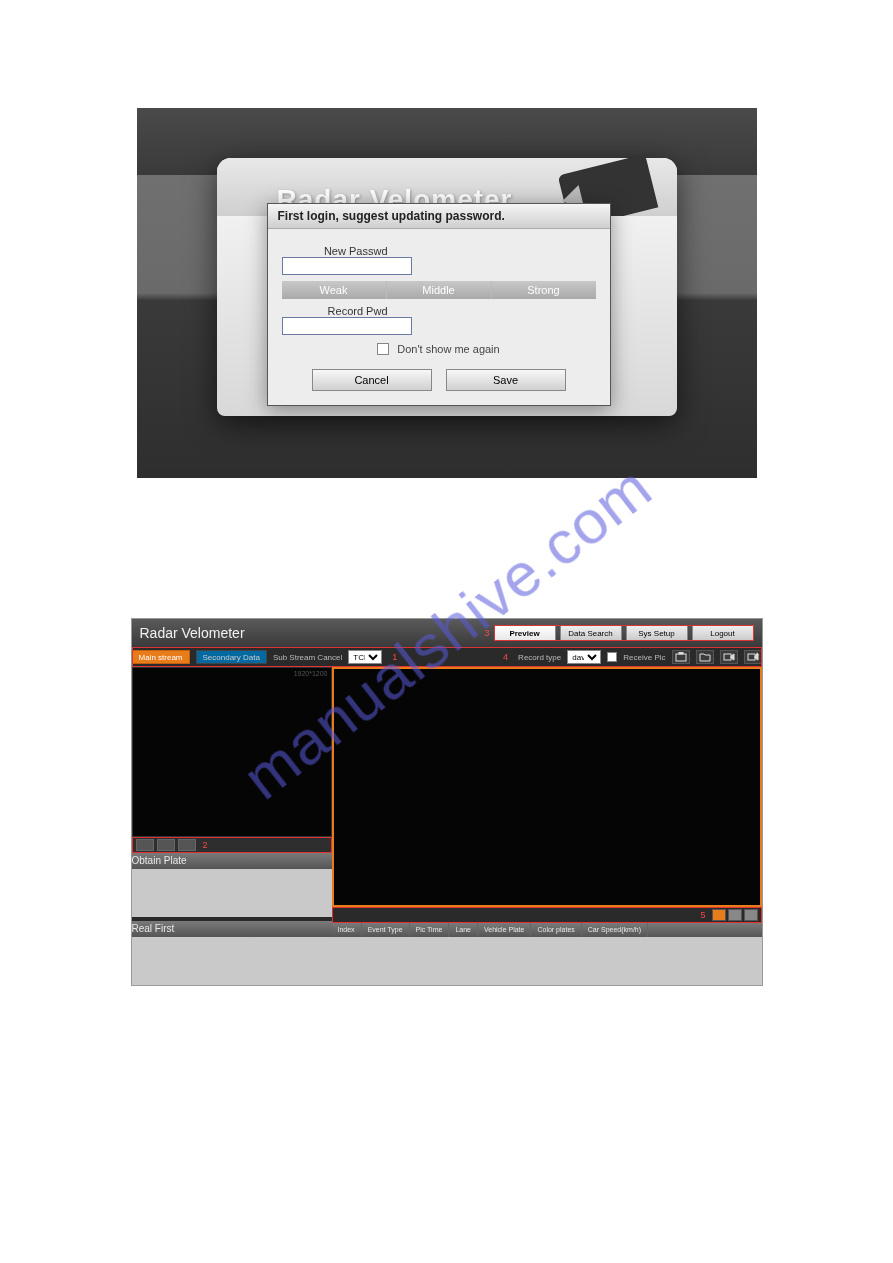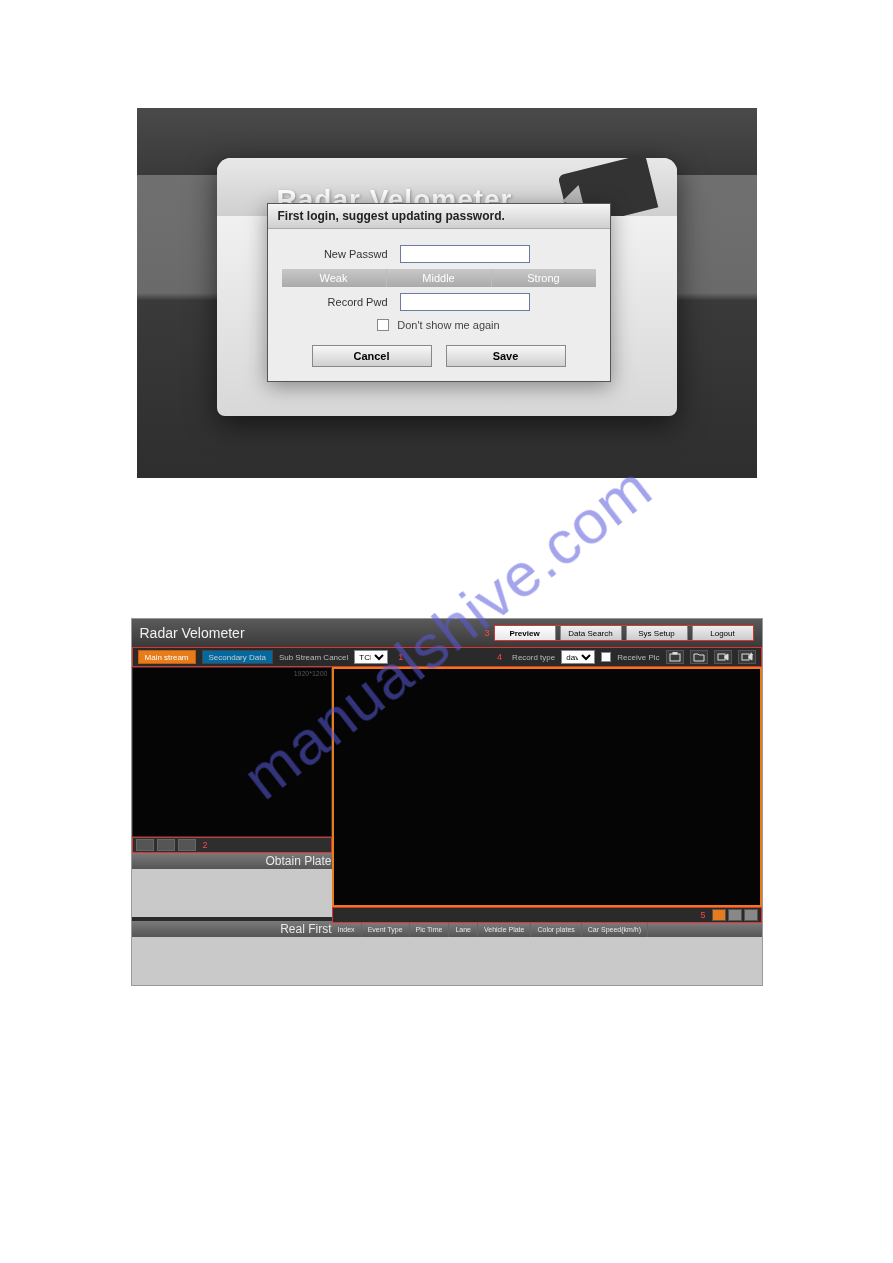--- a/index.html
+++ b/index.html
@@ -39,38 +39,38 @@
   position: absolute; left: 130px; right: 146px; top: 95px;
   border: 1px solid #555; background: #ededed;
   box-shadow: 0 4px 20px rgba(0,0,0,.4);
 }
 .modal-title {
   background: linear-gradient(#f5f5f5,#cfcfcf);
   padding: 5px 10px; font-weight: bold; font-size: 12px; color:#222;
   border-bottom: 1px solid #aaa;
 }
 .modal-body { padding: 10px 14px 14px; font-size: 11px; color:#333; }
-.form-row { display:flex; align-items:center; margin: 6px 0; }
+.form-row { display:flex; margin: 6px 0; flex-direction: column; }
 .form-row label { width: 118px; text-align:right; padding-right:12px; }
 .form-row input[type=text] {
   border:1px solid #6a7aa0; height:18px; width:130px; background:#fff; padding:0 3px;
 }
 .strength {
   display:flex; margin: 6px 0; background: linear-gradient(#c8c8c8,#aaa);
   color:#fff; font-size:11px;
 }
 .strength div { flex:1; text-align:center; padding:3px 11px; border-right:1px solid #bbb; }
 .strength div:last-child { border-right:none; }
 .chk-row { display:flex; align-items:flex-start; justify-content:center; gap:8px; margin:8px 0 14px; color:#444;}
 .chk { width:12px; height:12px; border:1px solid #888; background:#fff; }
 .btn-row { display:flex; justify-content:center; gap:14px; }
 .dlg-btn {
   width:120px; height:22px; border:1px solid #888;
   background: linear-gradient(#f8f8f8,#d0d0d0);
-  font-size:11px; cursor:pointer;font-weight:bold;
+  font-size:11px; cursor:pointer;
 }
 
 
 .watermark {
   position: fixed; left: 50%; top: 50%; transform: translate(-50%,-50%) rotate(-38deg);
   font-size: 62px; color: rgba(90,90,220,.55); pointer-events:none; z-index:50;
   font-family: Arial, sans-serif; letter-spacing:1px;
 }
 
 
@@ -82,21 +82,21 @@
 .hdr-title { color:#f0f0f0; font-size:14px; flex:1; }
 .mark { color:#f44; font-size:9px; padding:0 4px;}
 .nav-tabs { display:flex; gap:4px; }
 .nav-tab {
   width:62px; height:16px; font-size:8px; display:flex; align-items:center; justify-content:center;
   background: linear-gradient(#eee,#ccc); border:1px solid #888; cursor:pointer;
 }
 .nav-tab.active { background: linear-gradient(#fff,#e8e8e8); font-weight:bold; }
 
 .toolbar {
-  background:#2a2a2a; height:20px; display:flex; align-items:center; padding:0 6px; gap:6px;
+  background:#2a2a2a; height:20px; display:flex; align-items:center; padding:0 0; gap:6px;
   font-size:8px; color:#ccc;
 }
 .tb-btn { height:14px; padding:0 6px; display:flex; align-items:center; border:1px solid #444; background:#0369a1; color:#ccc;}
 .tb-btn.on { background:#e87b1a; color:#fff; border-color:#c06010;}
 .tb-lbl { color:#bbb; }
 .tb-sel { height:14px; font-size:8px; background:#fff; border:1px solid #888; width:34px;}
 .spacer { flex:1; }
 .icon-btn {
   width:18px; height:14px; border:1px solid #555; background:#3a3a3a;
   display:flex; align-items:center; justify-content:center; cursor:pointer;
@@ -108,21 +108,21 @@
 .leftcol { width: 200px; }
 .vid-thumb { height: 170px; background:#050505; border:1px solid #333; position:relative; }
 .vid-meta { position:absolute; top:2px; left:2px; color:#555; font-size:7px;}
 .vid-res  { position:absolute; top:2px; right:3px; color:#555; font-size:7px;}
 .ctrl-row { height:16px; background:#2e2e2e; display:flex; align-items:center; gap:3px; padding:0 4px;}
 .ctrl-row .sm {
   width:18px; height:12px; background:#555; border:1px solid #666;
 }
 .section-hdr {
   background: linear-gradient(#7a7a7a,#555); height:16px;
-  color:#e8e8e8; font-size:12px; text-align:right; line-height:16px;
+  color:#e8e8e8; font-size:10px; text-align:left; line-height:16px;
 }
 .panel-blank { background:#c9c9c9; height:48px; }
 .gap { height:4px; background:#2a2a2a; }
 
 .rightcol { flex:1; display:flex; flex-direction:column; }
 .big-view { flex:1; min-height:238px; background:#050505; border:2px solid #e87b1a; }
 .layout-bar { height:16px; background:#2a2a2a; display:flex; justify-content:flex-end; align-items:center; gap:2px; padding:0 4px;}
 .lay-btn { width:14px; height:12px; background:#888; border:1px solid #555; }
 .lay-btn.active { background:#e87b1a; }
 .tbl-hdr {

